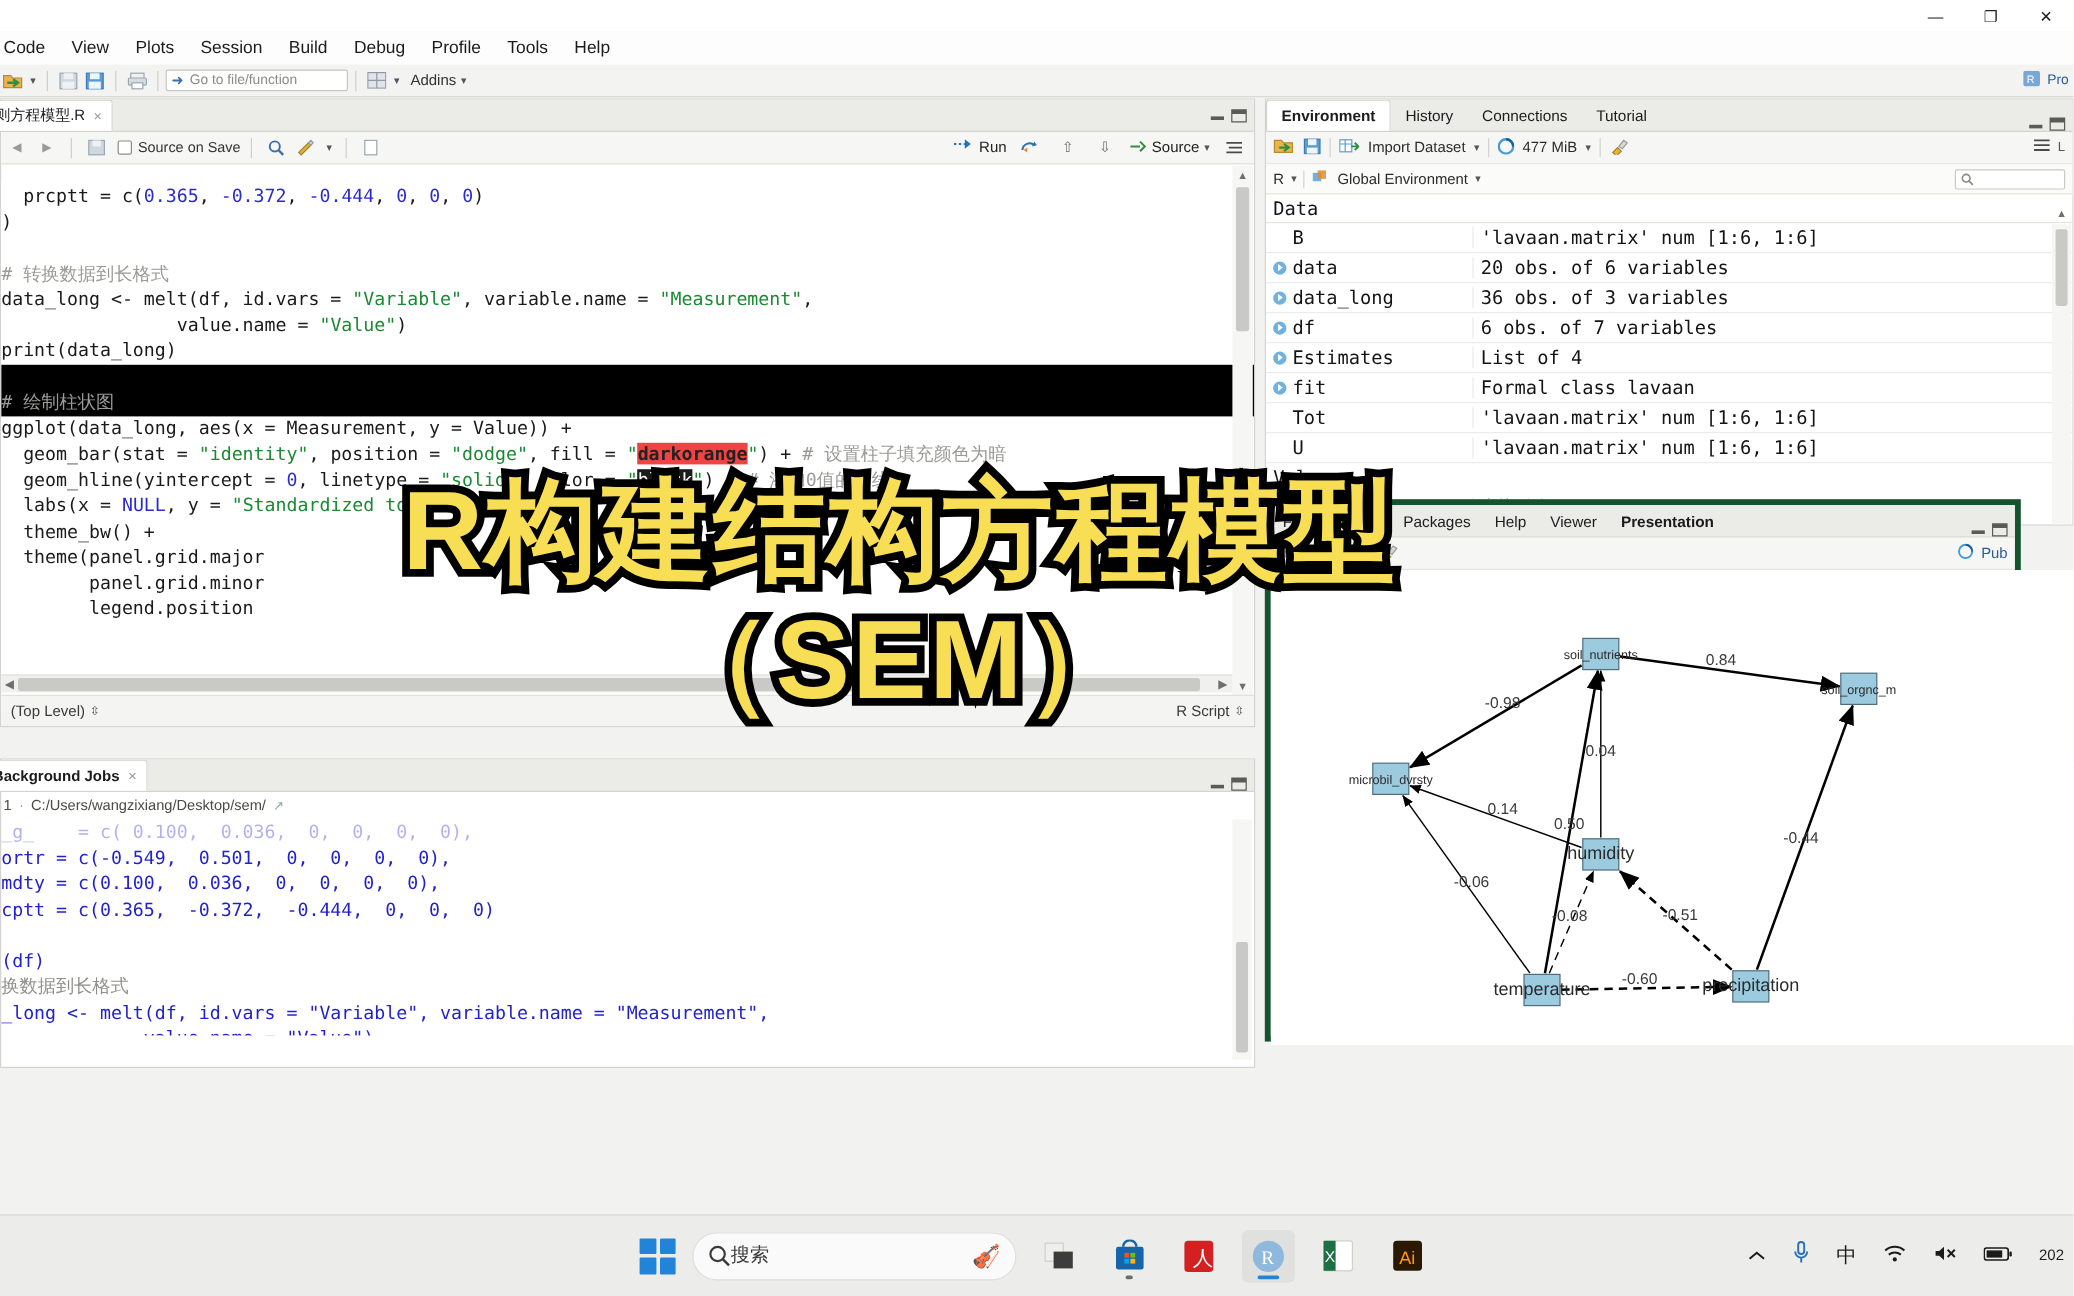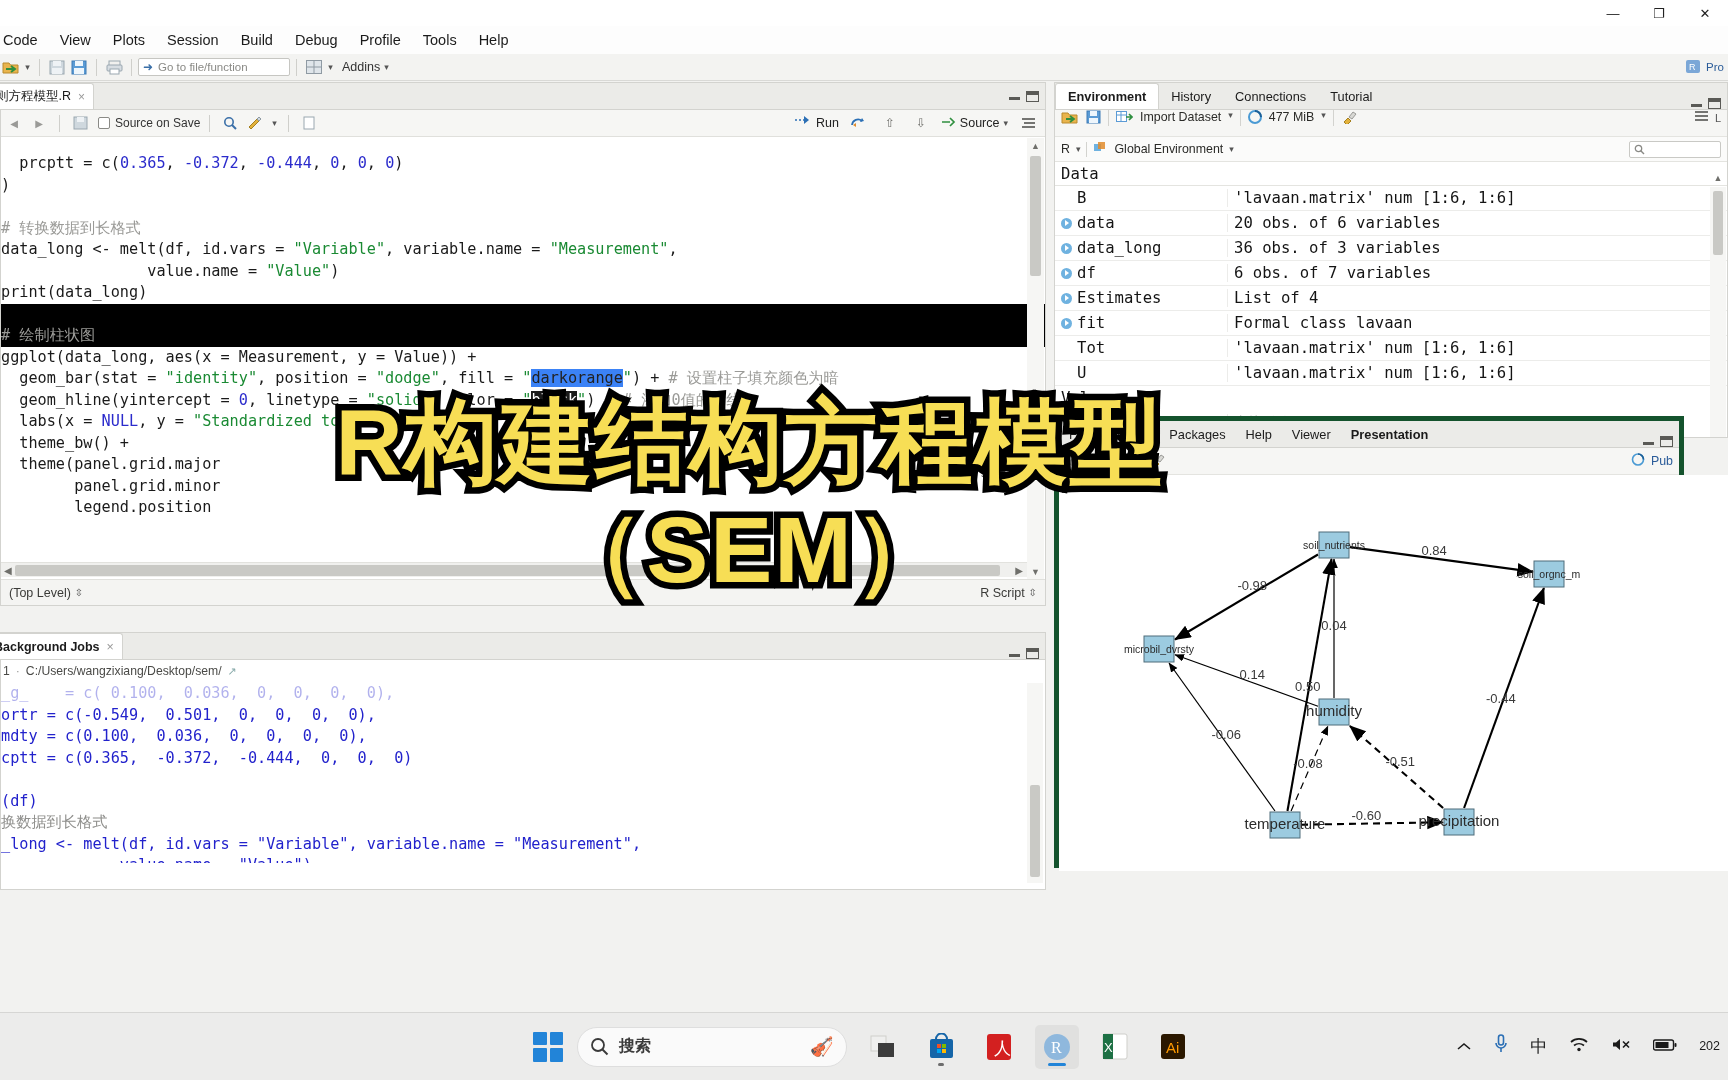--- a/index.html
+++ b/index.html
@@ -55,21 +55,21 @@
 
   .code { position:absolute; left:0; top:68px; width:1044px; height:441px; background:#ffffff;
      font-family:"DejaVu Sans Mono", monospace; font-size:15.2px; line-height:21.5px; color:#1a1a1a;
      overflow:hidden; white-space:pre; padding-top:2px; }
   .code .ln { position:relative; height:21.5px; padding-left:0px; }
   .code .sel { background:#000000; }
   .s-str { color:#1a8a33; }
   .s-num { color:#2b2bcc; }
   .s-cmt { color:#9a9a97; }
   .s-kw  { color:#2b2bcc; }
-  .hl-orange { background:#3b82f6; color:#222; }
+  .hl-orange { background:#ef4444; color:#222;font-weight:bold; }
   .hl-black { background:#1b1b1b; color:#ffffff; }
 
   .hscroll { position:absolute; left:0; bottom:28px; width:1026px; height:15px; background:#f0f0ee;
      border-top:1px solid #e2e2de; display:flex; align-items:center; }
   .hscroll .thumb { position:absolute; left:14px; top:2px; width:985px; height:11px; background:#c9c9c5; border-radius:2px;}
   .hscroll .arrl, .hscroll .arrr { position:absolute; font-size:10px; color:#6f6f6b; }
   .hscroll .arrl { left:3px; } .hscroll .arrr { right:4px; }
   .vscroll { position:absolute; right:1px; top:55px; width:17px; height:441px; background:#f6f6f4; }
   .vscroll .up, .vscroll .dn { position:absolute; left:0; width:17px; height:15px; display:flex; align-items:center; justify-content:center; font-size:9px; color:#6f6f6b;}
   .vscroll .up { top:0; } .vscroll .dn { bottom:0; }
@@ -92,21 +92,21 @@
   .conout .cmt { color:#8f8f8c; }
   .convs { position:absolute; right:2px; top:50px; width:16px; height:200px; background:#f6f6f4; }
   .convs .thumb { position:absolute; left:3px; bottom:6px; width:10px; height:92px; background:#c9c9c5; border-radius:2px;}
 
   
   .envpane { position:absolute; left:1054px; top:82px; width:674px; height:356px; background:#fff; border:1px solid #d3d3cf;}
   .envtabs { height:27px; background:#ebebe8; border-bottom:1px solid #d3d3cf; display:flex; align-items:flex-end; }
   .envtab { height:26px; display:flex; align-items:center; padding:0 12px; font-size:12.8px; color:#1b1b1b; }
   .envtab.active { background:#fff; border:1px solid #d3d3cf; border-bottom:none; font-weight:bold;
      border-top-left-radius:3px; border-top-right-radius:3px;}
-  .envtoolbar { height:27px; background:#f6f6f4; border-bottom:1px solid #e4e4e0; display:flex; align-items:flex-start;
+  .envtoolbar { height:27px; background:#f6f6f4; border-bottom:1px solid #e4e4e0; display:flex; align-items:center;
      gap:7px; font-size:12.4px; color:#2b2b28; padding-left:6px; }
   .envtoolbar .sep { width:1px; height:16px; background:#d3d3cf; }
   .envtoolbar .right { margin-left:auto; display:flex; align-items:center; gap:6px; padding-right:6px; }
   .envscope { height:25px; background:#fbfbfa; border-bottom:1px solid #e4e4e0; display:flex; align-items:center;
      gap:6px; font-size:12.4px; color:#2b2b28; padding-left:6px; }
   .envscope .srch { margin-left:auto; width:92px; height:17px; background:#fff; border:1px solid #c9c9c5; border-radius:2px;
      display:flex; align-items:center; padding-left:4px; font-size:11px; color:#9a9a97; margin-right:6px;}
   .envgrid { font-family:"DejaVu Sans Mono", monospace; font-size:15.6px; }
   .envhead { height:24px; display:flex; align-items:center; padding-left:6px; color:#141414;
      border-bottom:1px solid #e4e4e0; }
@@ -142,21 +142,21 @@
   .otl.l1 { font-size:93px; line-height:104px; }
   .otl.l2 { font-size:93px; line-height:112px; }
 
   
   .taskbar { position:absolute; left:0; top:1012px; width:1728px; height:68px; background:#ececeb;
      border-top:1px solid #d6d6d4; display:flex; align-items:center; }
   .tb-center { position:absolute; left:50%; transform:translateX(-50%); display:flex; align-items:center; gap:14px; }
   .winlogo { width:30px; height:30px; display:grid; grid-template-columns:1fr 1fr; grid-template-rows:1fr 1fr; gap:3px; }
   .winlogo span { background:#2284d8; border-radius:1px; }
   .searchpill { width:270px; height:40px; border-radius:20px; background:#fafafa; border:1px solid #dedede;
-     display:flex; align-items:center; gap:10px; padding:0 12px; font-size:16px; color:#3a3a3a;font-weight:bold; }
+     display:flex; align-items:center; gap:0; padding:0 12px; font-size:16px; color:#3a3a3a; }
   .tbapp { width:44px; height:44px; display:flex; align-items:center; justify-content:center; position:relative; border-radius:5px;}
   .tbapp.active { background:#e0e0df; }
   .tbapp .dot { position:absolute; bottom:3px; left:50%; transform:translateX(-50%); width:6px; height:3px;
      border-radius:2px; background:#6d6d6d; }
   .tbapp.active .dot { width:18px; background:#2284d8; }
   .tray { position:absolute; right:8px; display:flex; align-items:center; gap:22px; font-size:17px; color:#1b1b1b; }
   .tray .clock { font-size:12.5px; color:#1b1b1b; line-height:15px; text-align:right; }
 </style>
 </head>
 <body>

